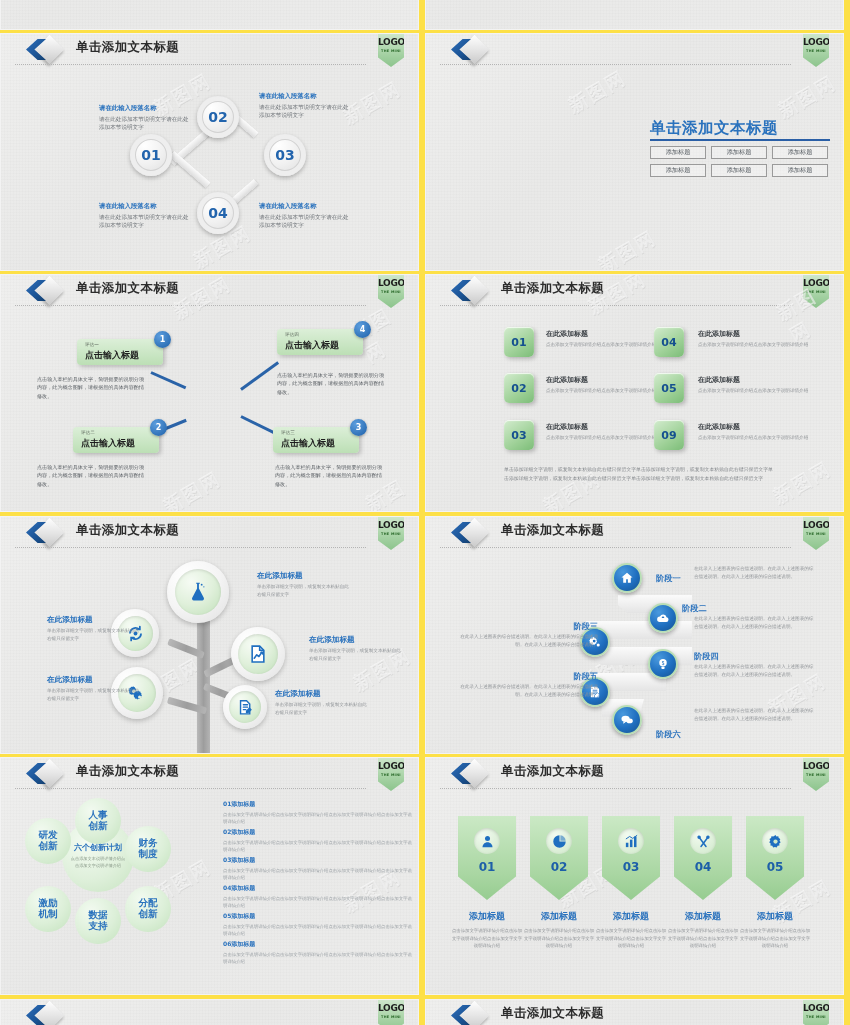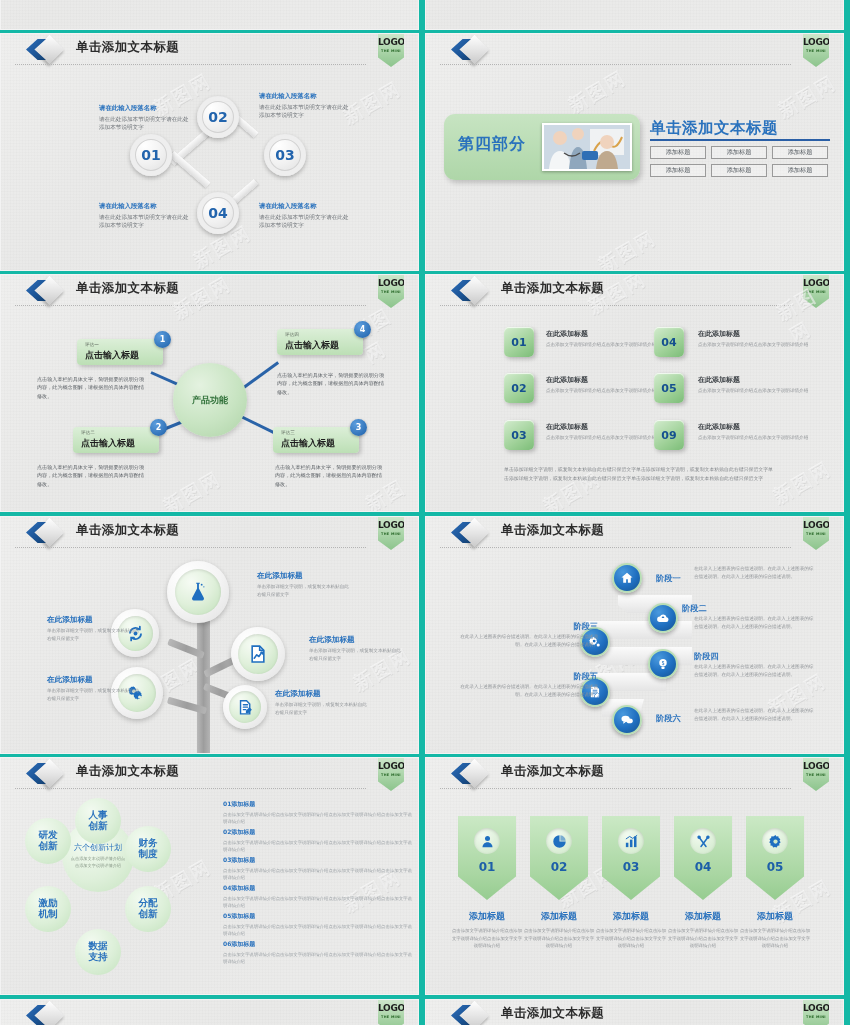--- a/index.html
+++ b/index.html
@@ -1,19 +1,19 @@
 <!DOCTYPE html>
 <html><head>
 <meta charset="utf-8">
 <style>
   * { box-sizing: border-box; margin:0; padding:0; }
   html,body { width:850px; height:1025px; background:#ffffff;
     font-family:"DejaVu Sans","Liberation Sans",sans-serif; }
 
-  #grid { position:relative; width:850px; height:1025px; overflow:hidden; background:#14b8a6; }
+  #grid { position:relative; width:850px; height:1025px; overflow:hidden; background:#fde047; }
 
   .slide {
     position:absolute; width:419px; height:238px; overflow:hidden;
     background:
       repeating-linear-gradient(0deg, rgba(0,0,0,0.012) 0 1px, rgba(0,0,0,0) 1px 3px),
       repeating-linear-gradient(90deg, rgba(0,0,0,0.010) 0 1px, rgba(0,0,0,0) 1px 3px),
       linear-gradient(135deg,#efefee 0%,#e9e9e8 40%,#ececeb 100%);
     border:1px solid #f3f3f3;
   }
   .col-l { left:0; }
@@ -138,21 +138,21 @@
   .stg-p { position:absolute; width:120px; font-size:4.6px; color:#8e9296; line-height:1.7; }
 
   
   .pet { position:absolute; width:46px; height:46px; border-radius:50%;
     background:radial-gradient(circle at 35% 28%,#f2faf0 0%,#dcefd8 55%,#c3e2bd 100%);
     display:flex; flex-direction:column; align-items:center; justify-content:center;
     font-size:9.6px; font-weight:bold; color:#2a72bd; line-height:1.12; }
   .core { position:absolute; left:61px; top:62px; width:72px; height:72px; border-radius:50%;
     background:radial-gradient(circle at 36% 30%,#f4fbf2 0%,#dff0db 55%,#c6e3c0 100%);
     display:flex; flex-direction:column; align-items:center; justify-content:center; padding:0 8px; }
-  .core .ch { font-size:8px; font-weight:normal; color:#2a72bd; margin-bottom:3px; }
+  .core .ch { font-size:8px; font-weight:bold; color:#2a72bd; margin-bottom:3px; }
   .core .cp { font-size:4.2px; color:#8a9a8a; line-height:1.6; text-align:center; }
   .s7-item { position:absolute; width:190px; }
   .s7-item b { display:block; font-size:6px; color:#2a72bd; margin-bottom:2px; }
   .s7-item span { display:block; font-size:4.4px; color:#9aa0a5; line-height:1.6; }
 
   
   .pent { position:absolute; top:58px; width:58px; height:84px;
     background:linear-gradient(180deg,#cbe9c5 0%,#a9d6a2 70%,#96cc90 100%);
     clip-path:polygon(0 0,100% 0,100% 72%,50% 100%,0 72%);
     box-shadow:2px 3px 5px rgba(0,0,0,.16); }
@@ -231,38 +231,20 @@
       <div class="hdr-rule"></div>
       <div class="logo-badge">
         <div class="l1">LOGO</div>
           <div class="l2">THE MINI</div>
       </div>
     </div>
     <div class="wm" style="left:140px; top:45px">新图网</div>
     <div class="wm" style="left:350px; top:50px">新图网</div>
     <div class="wm" style="left:170px; top:205px">新图网</div>
 
-    <div class="s2-card">
-      <div class="lbl">第四部分</div>
-      <div class="s2-photo">
-        <svg class="i" width="86" height="44" viewBox="0 0 86 44">
-          <rect width="86" height="44" fill="#cdd9e4"></rect>
-          <rect x="46" y="4" width="34" height="26" fill="#f0f2f3"></rect>
-          <path d="M50 26 q8 -16 16 -6 q6 6 12 -8" stroke="#d9a24a" stroke-width="2" fill="none"></path>
-          <circle cx="16" cy="13" r="7" fill="#f0d3bd"></circle>
-          <path d="M5 44 q2 -18 11 -18 q9 0 11 18z" fill="#f4f6f7"></path>
-          <circle cx="34" cy="9" r="6" fill="#f0d3bd"></circle>
-          <path d="M25 44 q2 -22 9 -22 q7 0 9 22z" fill="#8fa7bd"></path>
-          <circle cx="63" cy="17" r="7" fill="#f0d3bd"></circle>
-          <path d="M52 44 q2 -18 11 -18 q9 0 11 18z" fill="#bfa98e"></path>
-          <rect x="38" y="26" width="16" height="9" rx="2" fill="#2f6fb5"></rect>
-          <path d="M20 28 q8 6 16 0" stroke="#4a4a4a" stroke-width="1.4" fill="none"></path>
-        </svg>
-      </div>
-    </div>
     <div class="s2-title">单击添加文本标题</div>
     <div class="s2-rule"></div>
     <div class="s2-btns">
       <div class="s2-btn">添加标题</div>
       <div class="s2-btn">添加标题</div>
       <div class="s2-btn">添加标题</div>
       <div class="s2-btn">添加标题</div>
       <div class="s2-btn">添加标题</div>
       <div class="s2-btn">添加标题</div>
     </div>
@@ -284,21 +266,20 @@
     <div class="wm" style="left:170px; top:10px">新图网</div>
     <div class="wm" style="left:355px; top:30px">新图网</div>
     <div class="wm" style="left:160px; top:205px">新图网</div>
     <div class="wm" style="left:370px; top:205px">新图网</div>
 
     <div class="spoke" style="left:150px; top:96px; width:38px; transform:rotate(24deg)"></div>
     <div class="spoke" style="left:150px; top:158px; width:38px; transform:rotate(-22deg)"></div>
     <div class="spoke" style="left:240px; top:113px; width:46px; transform:rotate(-36deg)"></div>
     <div class="spoke" style="left:240px; top:140px; width:44px; transform:rotate(26deg)"></div>
 
-    <div class="hub">产品功能</div>
 
     <div class="chip" style="left:76px; top:64px">
       <div class="sm">评估一</div>
       <div class="bg">点击输入标题</div>
       <div class="num">1</div>
     </div>
     <div class="chip" style="left:72px; top:152px">
       <div class="sm">评估二</div>
       <div class="bg">点击输入标题</div>
       <div class="num">2</div>
@@ -536,21 +517,21 @@
     <div class="stg-lbl" style="left:230px; top:56px">阶段一</div>
     <div class="stg-p" style="left:268px; top:48px">在此录入上述图表的综合描述说明。在此录入上述图表的综合描述说明。在此录入上述图表的综合描述说明。</div>
     <div class="stg-lbl" style="left:256px; top:86px">阶段二</div>
     <div class="stg-p" style="left:268px; top:98px">在此录入上述图表的综合描述说明。在此录入上述图表的综合描述说明。在此录入上述图表的综合描述说明。</div>
     <div class="stg-lbl" style="left:104px; top:104px; text-align:right; width:68px">阶段三</div>
     <div class="stg-p" style="left:34px; top:116px; text-align:right; width:138px">在此录入上述图表的综合描述说明。在此录入上述图表的综合描述说明。在此录入上述图表的综合描述说明。</div>
     <div class="stg-lbl" style="left:268px; top:134px">阶段四</div>
     <div class="stg-p" style="left:268px; top:146px">在此录入上述图表的综合描述说明。在此录入上述图表的综合描述说明。在此录入上述图表的综合描述说明。</div>
     <div class="stg-lbl" style="left:104px; top:154px; text-align:right; width:68px">阶段五</div>
     <div class="stg-p" style="left:34px; top:166px; text-align:right; width:138px">在此录入上述图表的综合描述说明。在此录入上述图表的综合描述说明。在此录入上述图表的综合描述说明。</div>
-    <div class="stg-lbl" style="left:230px; top:196px">阶段六</div>
+    <div class="stg-lbl" style="left:230px; top:212px">阶段六</div>
     <div class="stg-p" style="left:268px; top:190px">在此录入上述图表的综合描述说明。在此录入上述图表的综合描述说明。在此录入上述图表的综合描述说明。</div>
   </div>
 
   <div class="slide col-l" style="top:757px">
     <div class="hdr">
       <div class="hdr-mark">
           <div class="dia"></div>
           <div class="chev"></div>
         </div>
       <div class="hdr-title">单击添加文本标题</div>
@@ -572,21 +553,21 @@
         <span>创新</span>
       </div>
     <div class="pet" style="left:124px; top:68px">
       <span>财务</span>
         <span>制度</span>
       </div>
     <div class="pet" style="left:124px; top:128px">
       <span>分配</span>
         <span>创新</span>
       </div>
-    <div class="pet" style="left:74px; top:171px">
+    <div class="pet" style="left:74px; top:140px">
       <span>数据</span>
         <span>支持</span>
       </div>
     <div class="pet" style="left:24px; top:128px">
       <span>激励</span>
         <span>机制</span>
       </div>
     <div class="pet" style="left:24px; top:60px">
       <span>研发</span>
         <span>创新</span>

